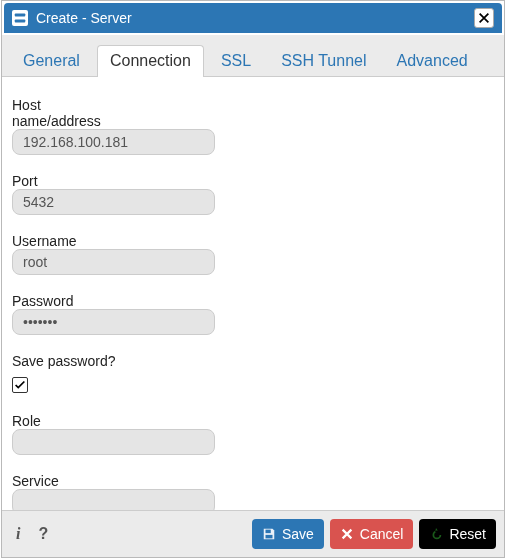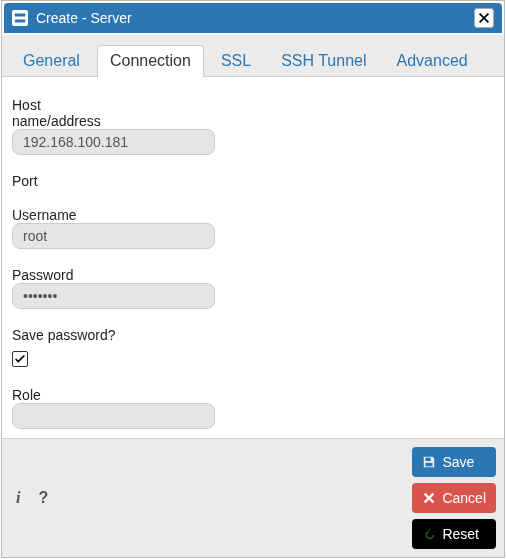--- a/index.html
+++ b/index.html
@@ -109,21 +109,21 @@
   }
   .footer {
     background: #ebebeb;
     border-top: 1px solid #ccc;
     padding: 8px;
     display: flex;
     align-items: center;
   }
   .footer-left { display: flex; gap: 18px; padding-left: 6px;}
   .footer-left span { color: #555; font-size: 16px; font-weight: bold; }
-  .footer-right { margin-left: auto; display: flex; gap: 6px; flex-direction: column; }
+  .footer-right { margin-left: auto; display: flex; gap: 6px; }
   .btn {
     display: inline-flex; align-items: center; gap: 6px;
     padding: 7px 10px;
     border-radius: 4px;
     border: none;
     font-size: 14px;
     cursor: pointer;
     color: #fff;
   }
   .btn-save  { background: #2c76b4; }
@@ -170,20 +170,23 @@
 
     <div class="form-row">
       <div class="form-label">Host name/address</div>
       <div class="form-control">
         <input class="text-input" value="192.168.100.181" style="">
       </div>
     </div>
 
     <div class="form-row">
       <div class="form-label">Port</div>
+      <div class="form-control">
+        <input class="text-input" value="5432" style="">
+      </div>
     </div>
 
 
     <div class="form-row">
       <div class="form-label">Username</div>
       <div class="form-control">
         <input class="text-input" value="root" style="">
       </div>
     </div>
 

